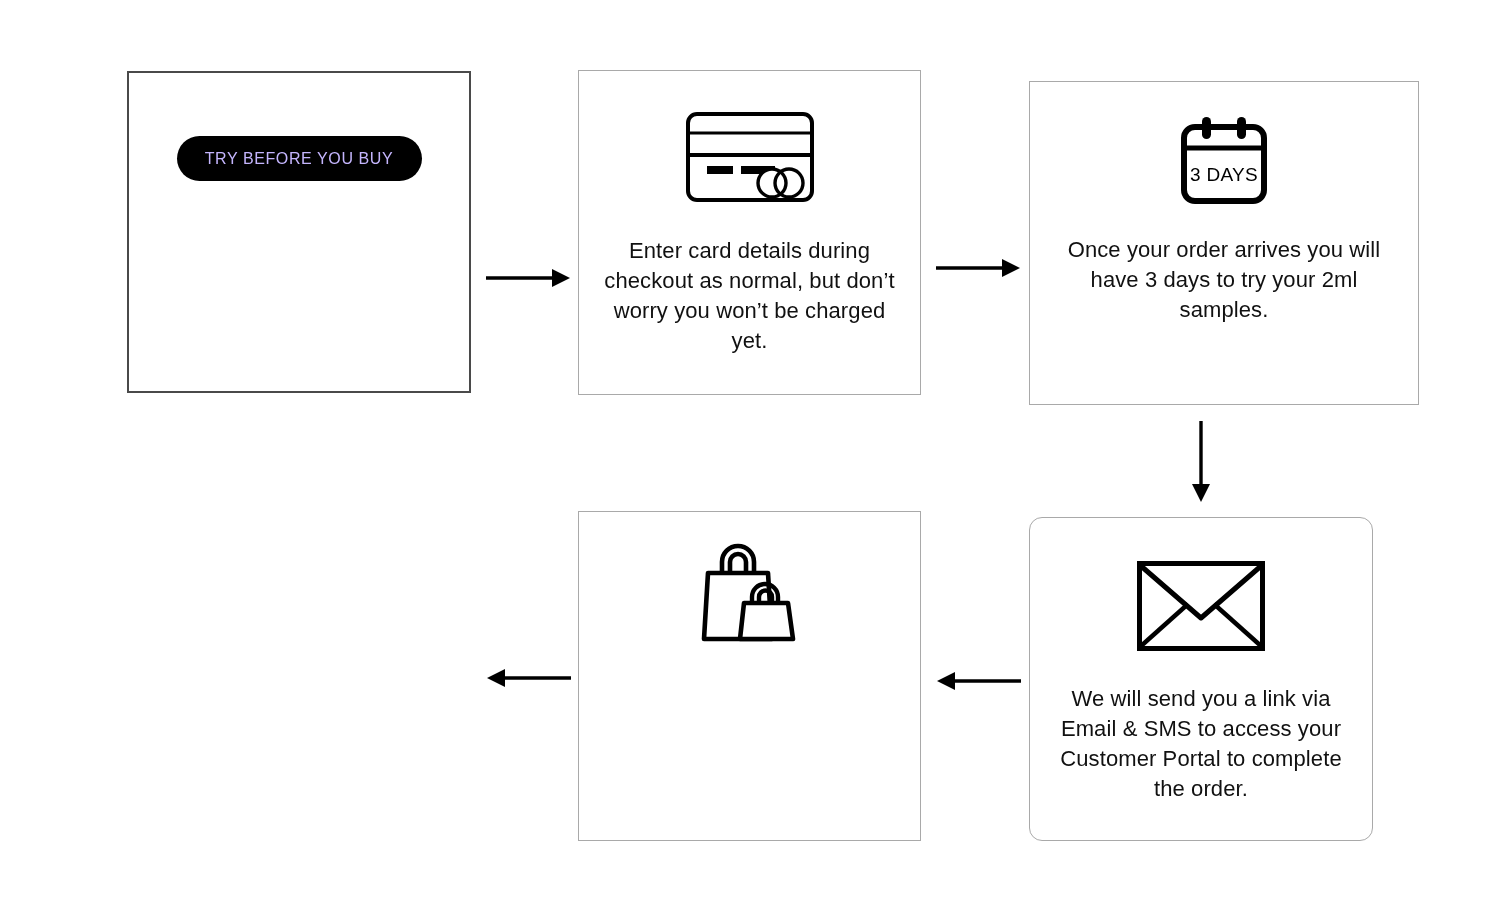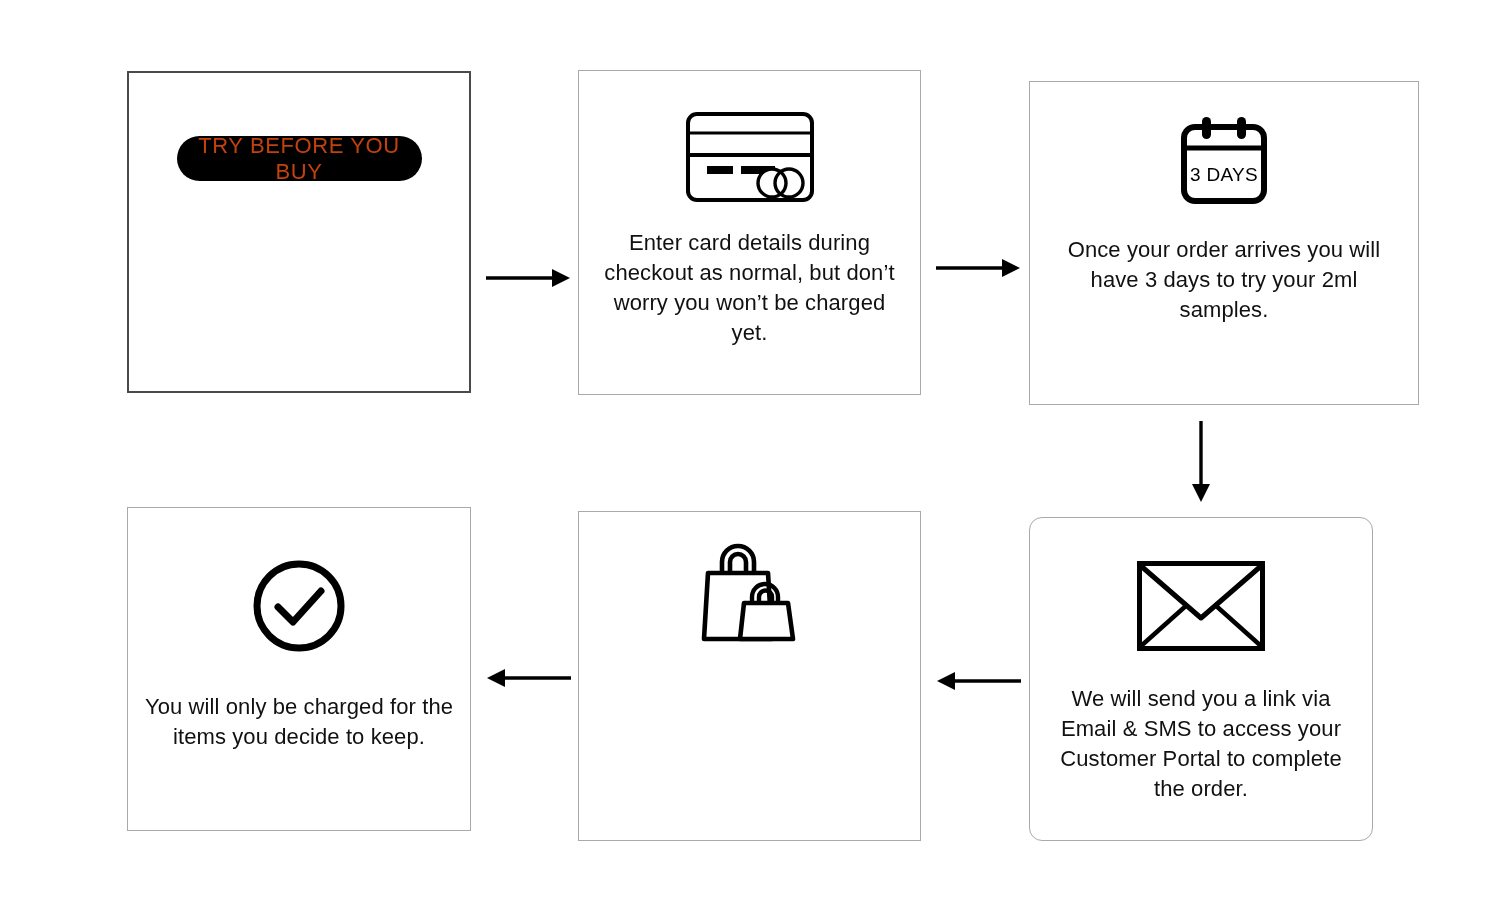--- a/index.html
+++ b/index.html
@@ -39,25 +39,25 @@
     letter-spacing: 0.1px;
     color: #111111;
     width: 100%;
     box-sizing: border-box;
     padding: 0 14px;
   }
 
   
   .pill-button {
     background: #000000;
-    color: #c2410c;
+    color: #c4b5fd;
     border-radius: 999px;
-    font-size: 22px;
+    font-size: 16px;
     letter-spacing: 0.6px;
-    text-align: center;
+    text-align: right;
     display: flex;
     align-items: center;
     justify-content: center;
     border: none;
     font-family: "Liberation Sans", sans-serif;
   }
 
   
   .icon-wrap {
     display: flex;
@@ -88,21 +88,21 @@
       <svg width="130" height="92" viewBox="0 0 130 92" aria-hidden="true">
         <rect x="3" y="3" width="124" height="86" rx="9" ry="9" fill="#ffffff" stroke="#000000" stroke-width="4"></rect>
         <line x1="3" y1="22" x2="127" y2="22" stroke="#000000" stroke-width="3"></line>
         <line x1="3" y1="44" x2="127" y2="44" stroke="#000000" stroke-width="4"></line>
         <rect x="22" y="55" width="26" height="8" fill="#000000"></rect>
         <rect x="56" y="55" width="34" height="8" fill="#000000"></rect>
         <circle cx="87" cy="72" r="14" fill="#ffffff" stroke="#000000" stroke-width="3.4"></circle>
         <circle cx="104" cy="72" r="14" fill="none" stroke="#000000" stroke-width="3.4"></circle>
       </svg>
     </div>
-    <div class="card-body" style="margin-top:25px;">Enter card details during checkout as normal, but don’t worry you won’t be charged yet.</div>
+    <div class="card-body" style="margin-top:33px;">Enter card details during checkout as normal, but don’t worry you won’t be charged yet.</div>
   </div>
 
   <div class="card light-border" style="left:1029px; top:81px; width:390px; height:324px;">
     <div class="icon-wrap" style="margin-top:31px;">
       <svg width="98" height="96" viewBox="0 0 98 96" aria-hidden="true">
         <rect x="9" y="14" width="80" height="74" rx="11" ry="11" fill="#ffffff" stroke="#000000" stroke-width="6"></rect>
         <line x1="9" y1="35" x2="89" y2="35" stroke="#000000" stroke-width="5"></line>
         <rect x="27" y="4" width="9" height="22" rx="4.5" ry="4.5" fill="#000000"></rect>
         <rect x="62" y="4" width="9" height="22" rx="4.5" ry="4.5" fill="#000000"></rect>
         <text class="cal-label" x="49" y="68" text-anchor="middle">3 DAYS</text>
@@ -133,29 +133,20 @@
         <path d="M12 31 H72 L76 97 H8 Z" fill="#ffffff" stroke="#000000" stroke-width="4.6" stroke-linejoin="round"></path>
 
         <path d="M56 62 V55 a13 13 0 0 1 26 0 V62" fill="none" stroke="#000000" stroke-width="4.4" stroke-linecap="round"></path>
         <path d="M63 64 V55 a6.5 6.5 0 0 1 13 0 V64" fill="none" stroke="#000000" stroke-width="4.4" stroke-linecap="round"></path>
 
         <path d="M48 61 H92 L97 97 H44 Z" fill="#ffffff" stroke="#000000" stroke-width="4.6" stroke-linejoin="round"></path>
       </svg>
     </div>
   </div>
 
-  <div class="card light-border" style="left:127px; top:507px; width:344px; height:324px;">
-    <div class="icon-wrap" style="margin-top:50px;">
-      <svg width="96" height="96" viewBox="0 0 96 96" aria-hidden="true">
-        <circle cx="48" cy="48" r="42" fill="#ffffff" stroke="#000000" stroke-width="7"></circle>
-        <polyline points="27,49 42,64 70,33" fill="none" stroke="#000000" stroke-width="7" stroke-linecap="round" stroke-linejoin="round"></polyline>
-      </svg>
-    </div>
-    <div class="card-body" style="margin-top:38px;">You will only be charged for the items you decide to keep.</div>
-  </div>
 
   <div class="arrow" style="left:486px; top:265px;">
     <svg width="85" height="26" viewBox="0 0 85 26" aria-hidden="true">
       <line x1="0" y1="13" x2="67" y2="13" stroke="#000000" stroke-width="3.4"></line>
       <polygon points="66,4 84,13 66,22" fill="#000000"></polygon>
     </svg>
   </div>
 
   <div class="arrow" style="left:936px; top:255px;">
     <svg width="85" height="26" viewBox="0 0 85 26" aria-hidden="true">

